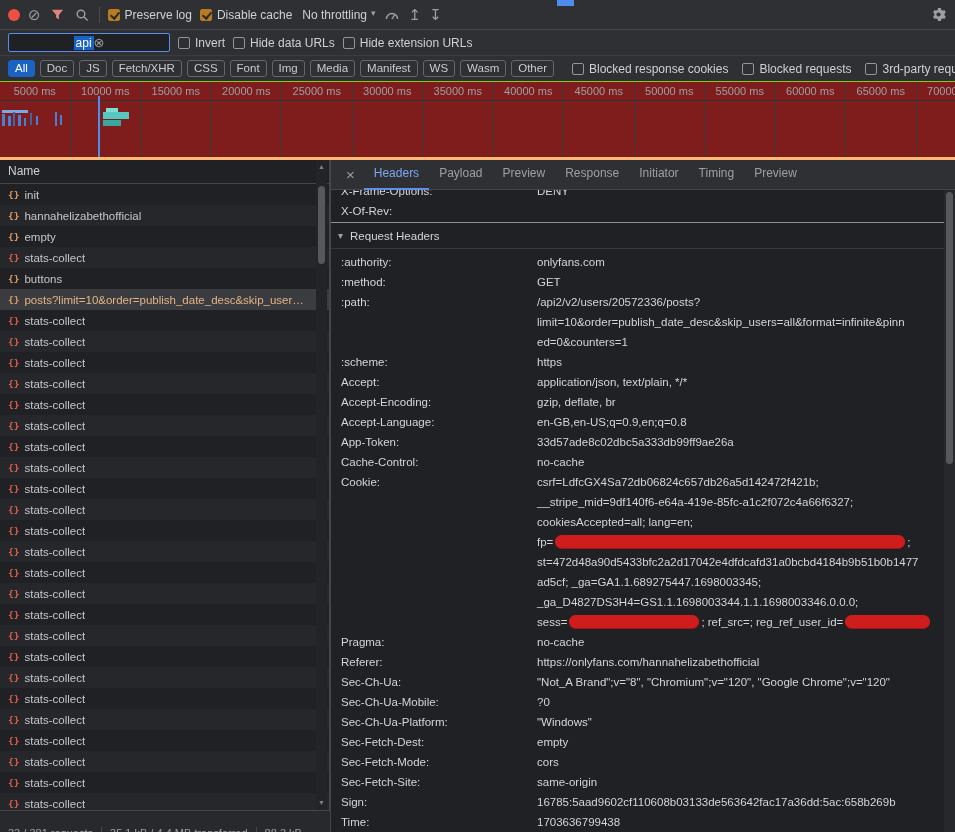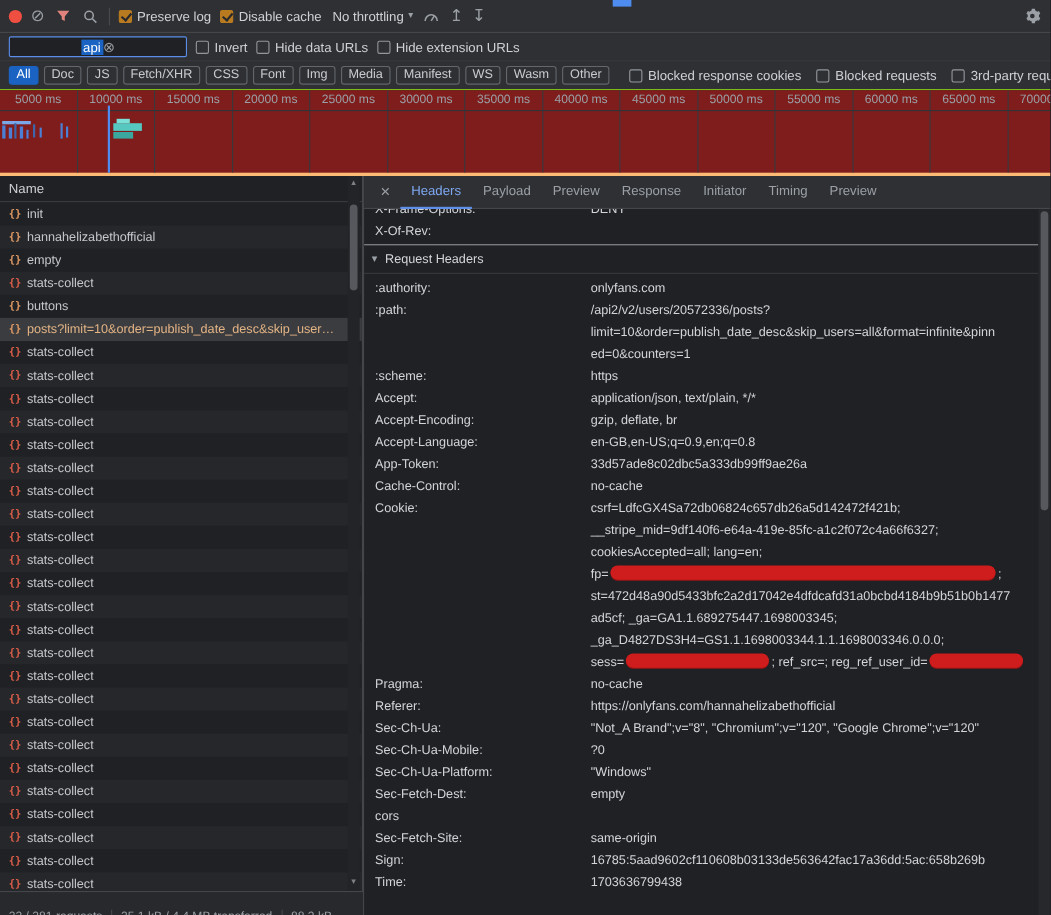--- a/index.html
+++ b/index.html
@@ -369,20 +369,26 @@
       <span>Request Headers</span>
     </div>
     <div class="hdr-grid">
         <div class="hdr-row">
           <div class="hdr-name">:authority:</div>
           <div class="hdr-val">
             <div class="hdr-line">onlyfans.com</div>
           </div>
         </div>
         <div class="hdr-row">
+          <div class="hdr-name">:method:</div>
+          <div class="hdr-val">
+            <div class="hdr-line">GET</div>
+          </div>
+        </div>
+        <div class="hdr-row">
           <div class="hdr-name">:path:</div>
           <div class="hdr-val">
             <div class="hdr-line">/api2/v2/users/20572336/posts?</div>
             <div class="hdr-line">limit=10&amp;order=publish_date_desc&amp;skip_users=all&amp;format=infinite&amp;pinn</div>
             <div class="hdr-line">ed=0&amp;counters=1</div>
           </div>
         </div>
         <div class="hdr-row">
           <div class="hdr-name">:scheme:</div>
           <div class="hdr-val">
@@ -462,20 +468,21 @@
             <div class="hdr-line">"Windows"</div>
           </div>
         </div>
         <div class="hdr-row">
           <div class="hdr-name">Sec-Fetch-Dest:</div>
           <div class="hdr-val">
             <div class="hdr-line">empty</div>
           </div>
         </div>
         <div class="hdr-row">
+          <div class="hdr-name">Sec-Fetch-Mode:</div>
           <div class="hdr-val">
             <div class="hdr-line">cors</div>
           </div>
         </div>
         <div class="hdr-row">
           <div class="hdr-name">Sec-Fetch-Site:</div>
           <div class="hdr-val">
             <div class="hdr-line">same-origin</div>
           </div>
         </div>

